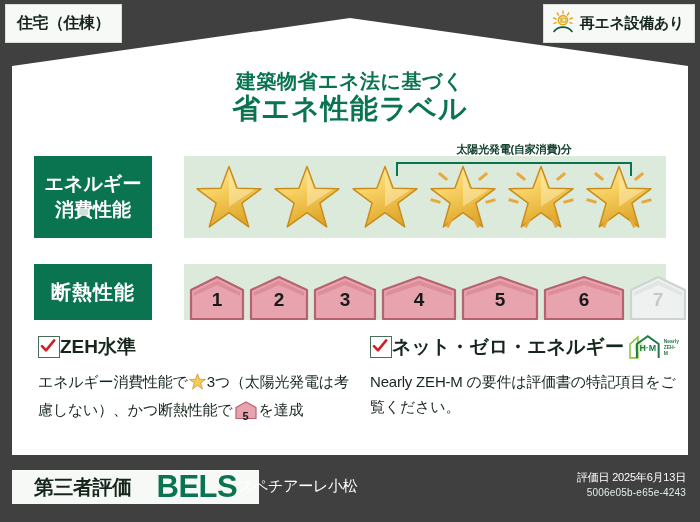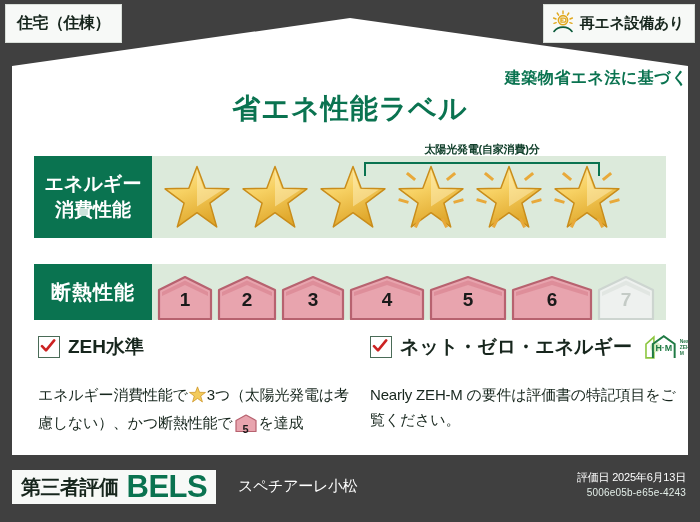--- a/index.html
+++ b/index.html
@@ -56,22 +56,22 @@
     z-index:2;
   }
 
   .panel-inner{
     position:absolute;inset:0;
   }
 
   
   .head-sub{
     position:absolute;left:0;right:0;top:50px;
-    text-align:right;
-    font-size:16px;font-weight:bold;color:#0a7350;
+    text-align:center;
+    font-size:20px;font-weight:bold;color:#0a7350;
     letter-spacing:0.5px;
   }
   .head-main{
     position:absolute;left:0;right:0;top:72px;
     text-align:center;
     font-size:28px;font-weight:bold;color:#0a7350;
     letter-spacing:1px;
   }
 
   
@@ -94,20 +94,21 @@
     font-weight:bold;
     flex:0 0 auto;
   }
   .row.energy .row-label{font-size:19px;line-height:26px;letter-spacing:0px;}
   .row.insul .row-label{font-size:20px;letter-spacing:1px;justify-content:center;}
 
   .row-track{
     flex:1 1 auto;
     background:#dceadb;
     position:relative;
+    margin-left:32px;
   }
 
   
   .stars{
     position:absolute;inset:0;
     display:flex;align-items:center;
     padding-left:6px;
   }
   .star-cell{
     position:relative;
@@ -163,22 +164,22 @@
 
   
   .crit{
     position:absolute;
     top:316px;
   }
   .crit.left{left:26px;width:314px;}
   .crit.right{left:358px;width:306px;}
 
   .crit-head{
-    display:flex;align-items:center;gap:8px;
-    margin-bottom:22px;
+    display:flex;align-items:center;
+    margin-bottom:9px;
   }
   .checkbox{
     width:20px;height:20px;
     border:1.5px solid #4a6b57;
     background:#fff;
     position:relative;flex:0 0 auto;
   }
   .checkbox svg{position:absolute;left:1px;top:1px;}
   .crit-title{
     font-size:19px;font-weight:bold;color:#17261d;
@@ -208,21 +209,21 @@
   }
 
   
   .footer{
     position:absolute;left:0;right:0;bottom:0;height:60px;
     z-index:5;
   }
   .bels-box{
     position:absolute;left:12px;top:8px;
     height:34px;background:#f7f9f7;
-    display:flex;align-items:center;padding:0 9px;gap:8px;
+    display:flex;align-items:center;padding:0 22px;gap:25px;
   }
   .bels-box .daisan{
     font-size:20px;font-weight:bold;color:#17261d;letter-spacing:-0.5px;
   }
   .bels-box .bels{
     font-size:31px;font-weight:bold;color:#0a7350;letter-spacing:-0.5px;
   }
   .bldg-name{
     position:absolute;left:238px;top:15px;
     font-size:15px;color:#ffffff;letter-spacing:-0.3px;

